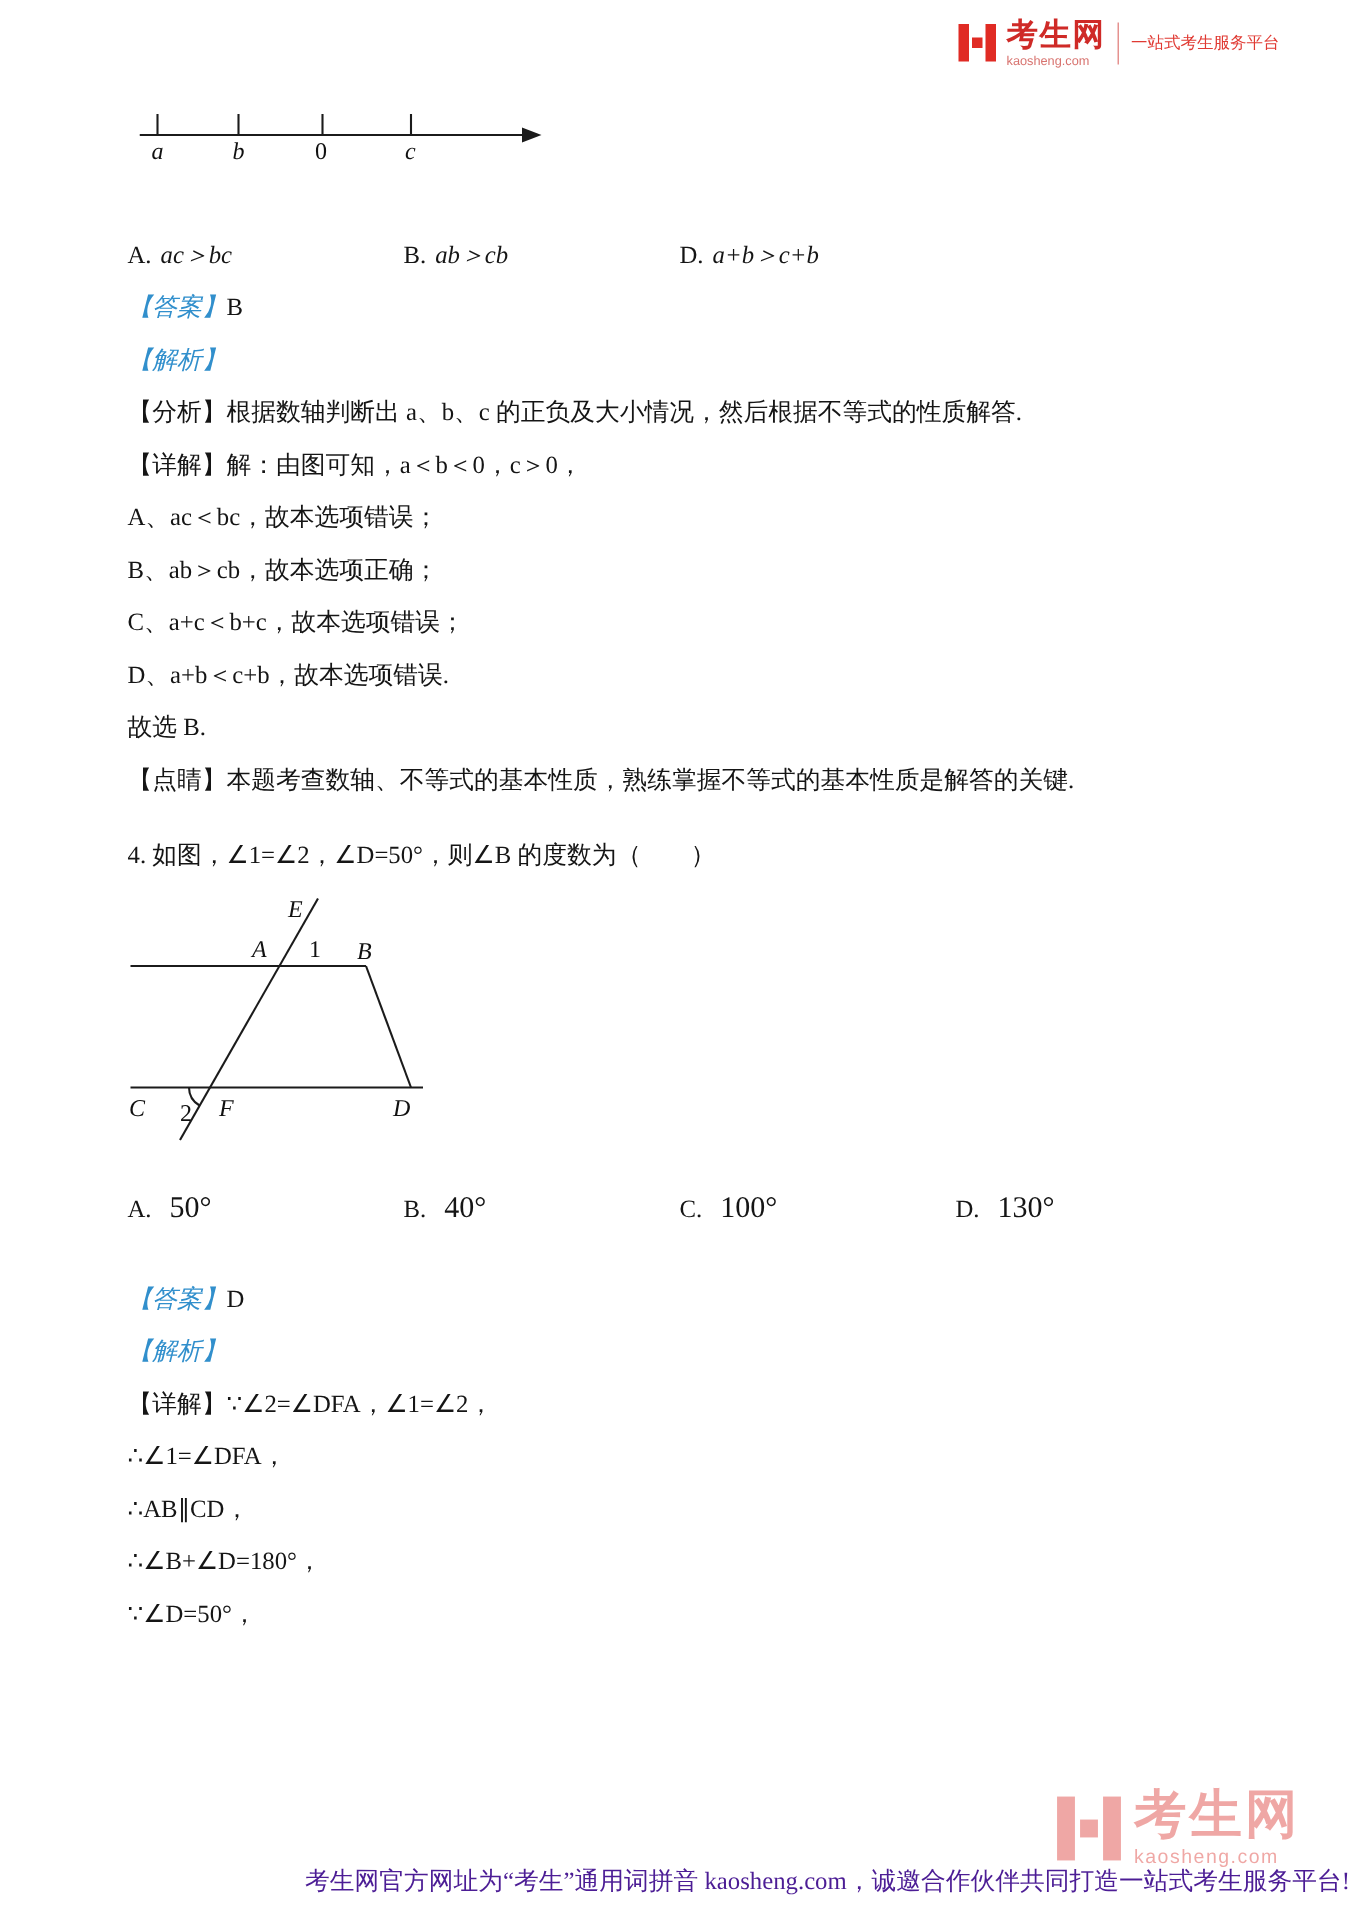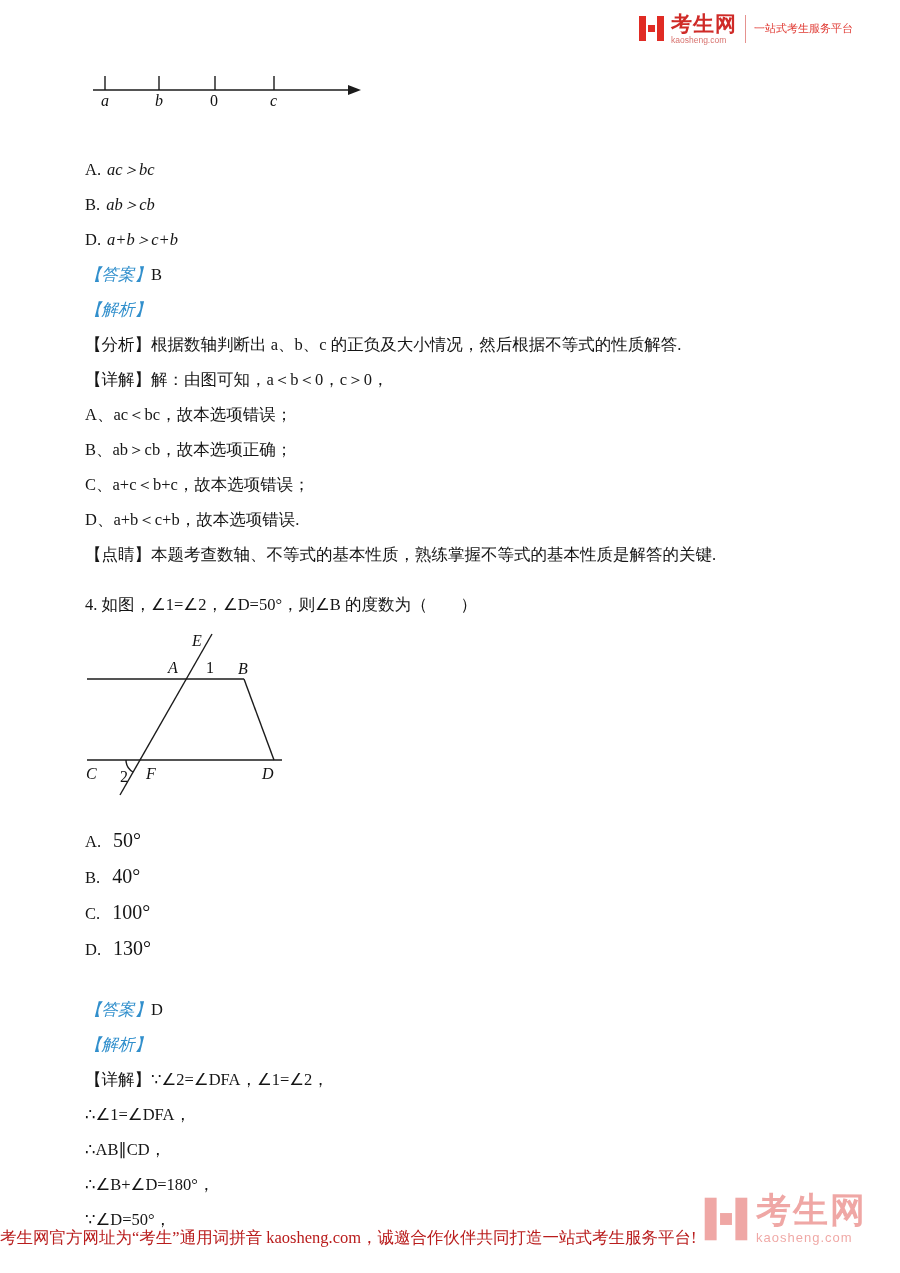--- a/index.html
+++ b/index.html
@@ -33,37 +33,37 @@
 
   
   svg.fig line, svg.fig path { stroke: #1b1b1b; stroke-width: 1.4; fill: none; }
   svg.fig polygon { fill: #1b1b1b; stroke: none; }
   svg.fig text { font-size: 16px; fill: #111; font-family: "Liberation Serif", serif; }
   svg.fig text.it { font-style: italic; }
   .numberline { display: block; margin: 0 0 44px 8px; }
   .geomfig { display: block; margin: 8px 0 0 -3px; }
 
   
-  .opt-row { display: flex; flex-direction: column; }
+  .opt-row { display: flex; }
   .opt { width: 184px; }
   .opt:last-child { width: auto; }
   .opt-label { margin-right: 6px; }
   .opt-val-lg { font-size: 20px; margin-left: 6px; }
   .q4ans { margin-top: 25px; }
   .sol-first { margin-top: 0; }
 
   
   .watermark { position: absolute; left: 703px; top: 1192px; opacity: 0.5; display: flex; align-items: flex-start; }
   .wm-mark { width: 46px; height: 46px; margin-right: 7px; margin-top: 4px; }
   .wm-text { display: flex; flex-direction: column; line-height: 1; }
   .wm-brand { color: #e0524d; font-weight: bold; font-size: 35px; font-family: "Liberation Sans", sans-serif; letter-spacing: 2px; }
   .wm-domain { color: #e0524d; font-size: 13px; font-family: "Liberation Sans", sans-serif; margin-top: 4px; letter-spacing: 1px; }
 
   
-  .footer { position: absolute; bottom: 24px; left: 0; width: 100%; text-align: left; font-size: 16.5px; color: #b91c1c; }
+  .footer { position: absolute; bottom: 8px; left: 0; width: 100%; text-align: right; font-size: 16.5px; color: #4c1d95; }
 </style>
 </head>
 <body>
 
 <div class="page">
 
   <div class="header-logo">
     <svg class="logo-mark" viewBox="0 0 27 27">
       <rect x="1" y="1" width="7" height="25" fill="#e02b24"></rect>
       <rect x="10" y="10" width="7" height="7" fill="#e02b24"></rect>
@@ -99,20 +99,21 @@
     </div>
 
     <p class="ln"><span class="tag">【答案】</span><span>B</span></p>
     <p class="ln"><span class="tag">【解析】</span></p>
     <p class="ln">【分析】根据数轴判断出 a、b、c 的正负及大小情况，然后根据不等式的性质解答.</p>
     <p class="ln">【详解】解：由图可知，a＜b＜0，c＞0，</p>
     <p class="ln">A、ac＜bc，故本选项错误；</p>
     <p class="ln">B、ab＞cb，故本选项正确；</p>
     <p class="ln">C、a+c＜b+c，故本选项错误；</p>
     <p class="ln">D、a+b＜c+b，故本选项错误.</p>
+    <p class="ln">故选 B.</p>
     <p class="ln">【点睛】本题考查数轴、不等式的基本性质，熟练掌握不等式的基本性质是解答的关键.</p>
 
     <p class="ln gap-top">4. 如图，∠1=∠2，∠D=50°，则∠B 的度数为（　　）</p>
 
     <svg class="fig geomfig" width="230" height="178" viewBox="0 0 230 178">
       <line x1="5" y1="49" x2="162" y2="49"></line>
       <line x1="5" y1="130" x2="200" y2="130"></line>
       <line x1="130" y1="4" x2="38" y2="165"></line>
       <line x1="162" y1="49" x2="192" y2="130"></line>
       <path d="M 44 130 A 14 14 0 0 0 51 142"></path>

